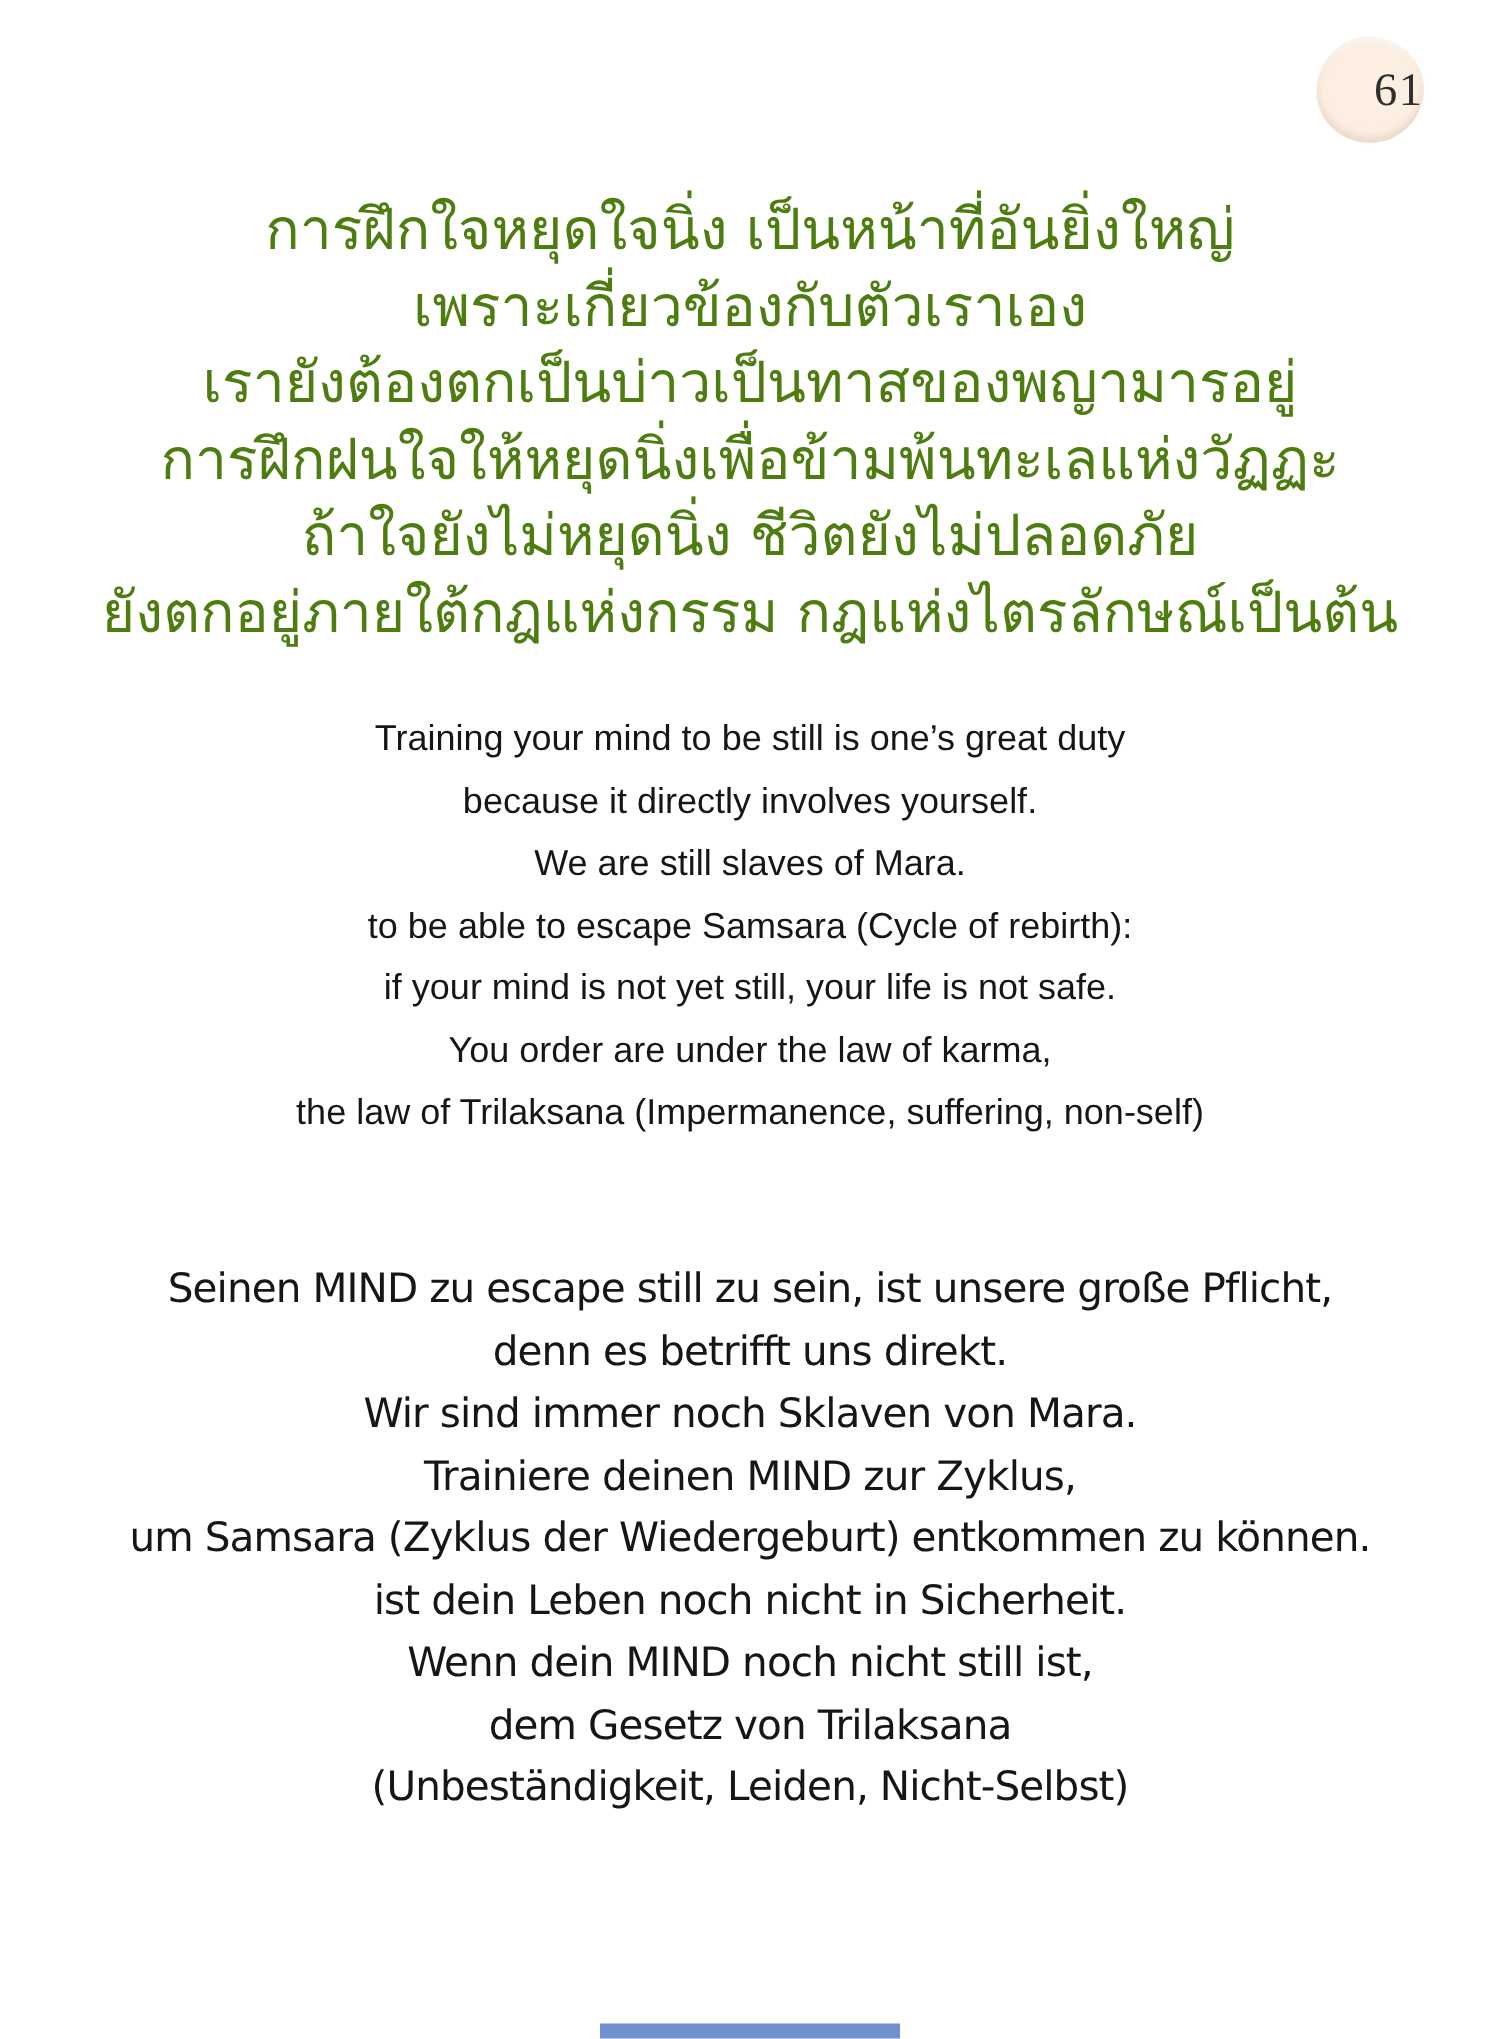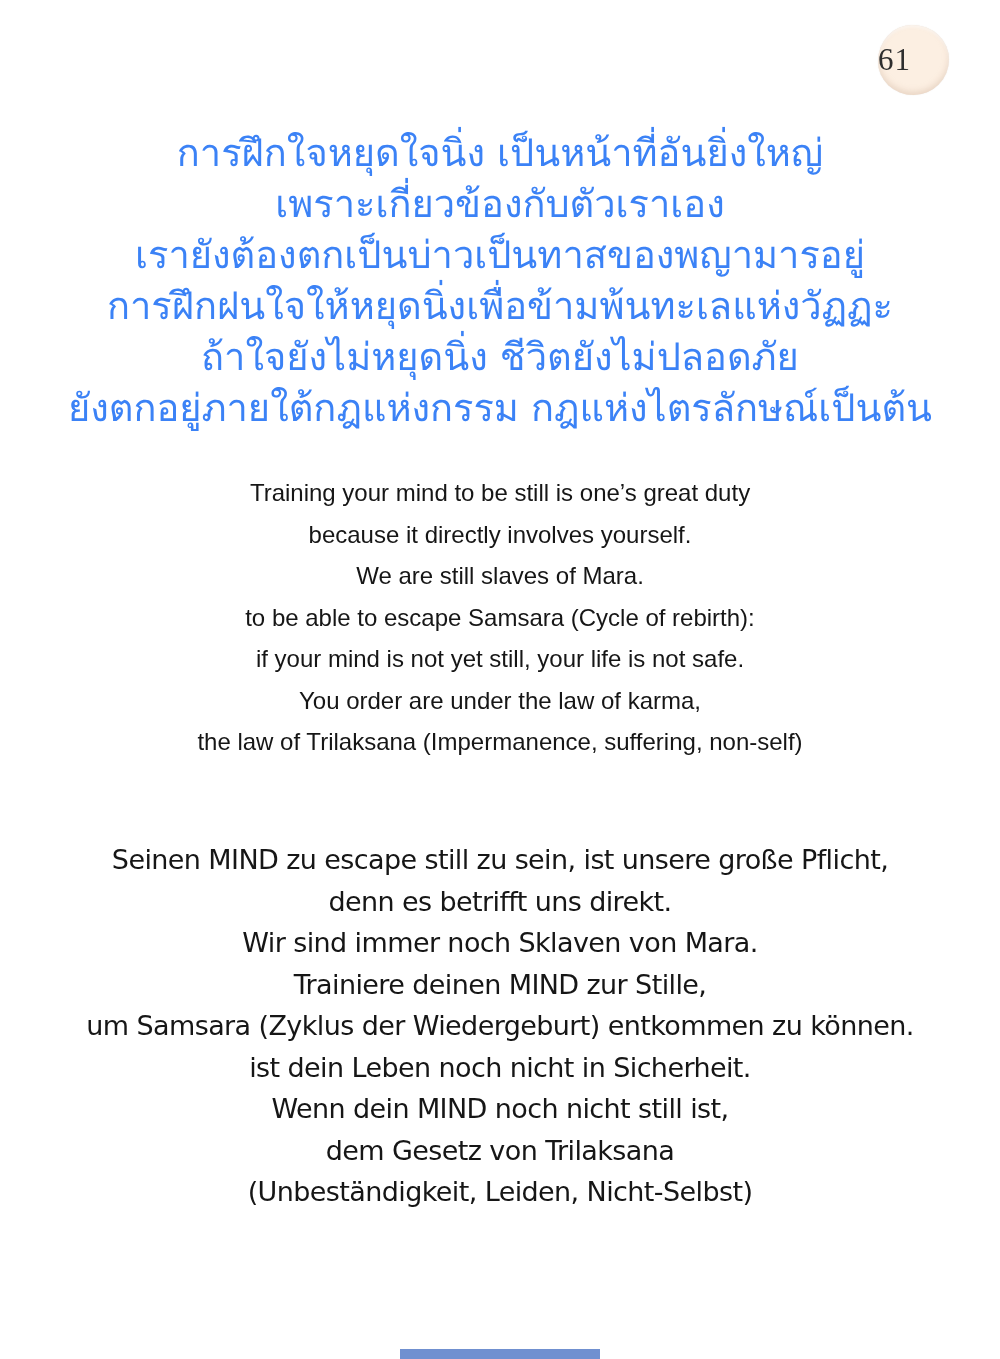--- a/index.html
+++ b/index.html
@@ -23,34 +23,34 @@
     left: 878px;
     top: 25px;
     width: 71px;
     height: 70px;
     border-radius: 48% 52% 50% 50% / 52% 49% 51% 48%;
     box-shadow: inset 0 -3px 6px rgba(203, 172, 146, 0.38),
                 inset 0 2px 3px rgba(255, 255, 255, 0.65),
                 0 0 1px rgba(180, 160, 140, 0.35);
     display: flex;
     align-items: center;
-    justify-content: flex-start;
+    justify-content: flex-end;
   }
   .page-badge .num {
     font-family: "Liberation Serif", serif;
     font-size: 31px;
     color: #2e2e2e;
     letter-spacing: 1px;
   }
   .verse {
     position: absolute;
     left: 0;
     width: 1000px;
     text-align: center;
-    color: #3b82f6;
+    color: #4d7c0f;
   }
   .verse .line {
     white-space: nowrap;
   }
   .verse-thai {
     top: 128px;
     font-family: "DejaVu Sans", sans-serif;
     font-size: 38px;
     line-height: 51px;
   }
@@ -102,21 +102,21 @@
       <div class="line">to be able to escape Samsara (Cycle of rebirth):</div>
       <div class="line">if your mind is not yet still, your life is not safe.</div>
       <div class="line">You order are under the law of karma,</div>
       <div class="line">the law of Trilaksana (Impermanence, suffering, non-self)</div>
     </div>
 
   <div class="verse verse-german">
       <div class="line">Seinen MIND zu escape still zu sein, ist unsere große Pflicht,</div>
       <div class="line">denn es betrifft uns direkt.</div>
       <div class="line">Wir sind immer noch Sklaven von Mara.</div>
-      <div class="line">Trainiere deinen MIND zur Stille,</div>
+      <div class="line">Trainiere deinen MIND zur Zyklus,</div>
       <div class="line">um Samsara (Zyklus der Wiedergeburt) entkommen zu können.</div>
       <div class="line">ist dein Leben noch nicht in Sicherheit.</div>
       <div class="line">Wenn dein MIND noch nicht still ist,</div>
       <div class="line">dem Gesetz von Trilaksana</div>
       <div class="line">(Unbeständigkeit, Leiden, Nicht-Selbst)</div>
     </div>
 
   <div class="footer-bar" style="background-color: rgb(112, 144, 208);"></div>
 
 </div>

